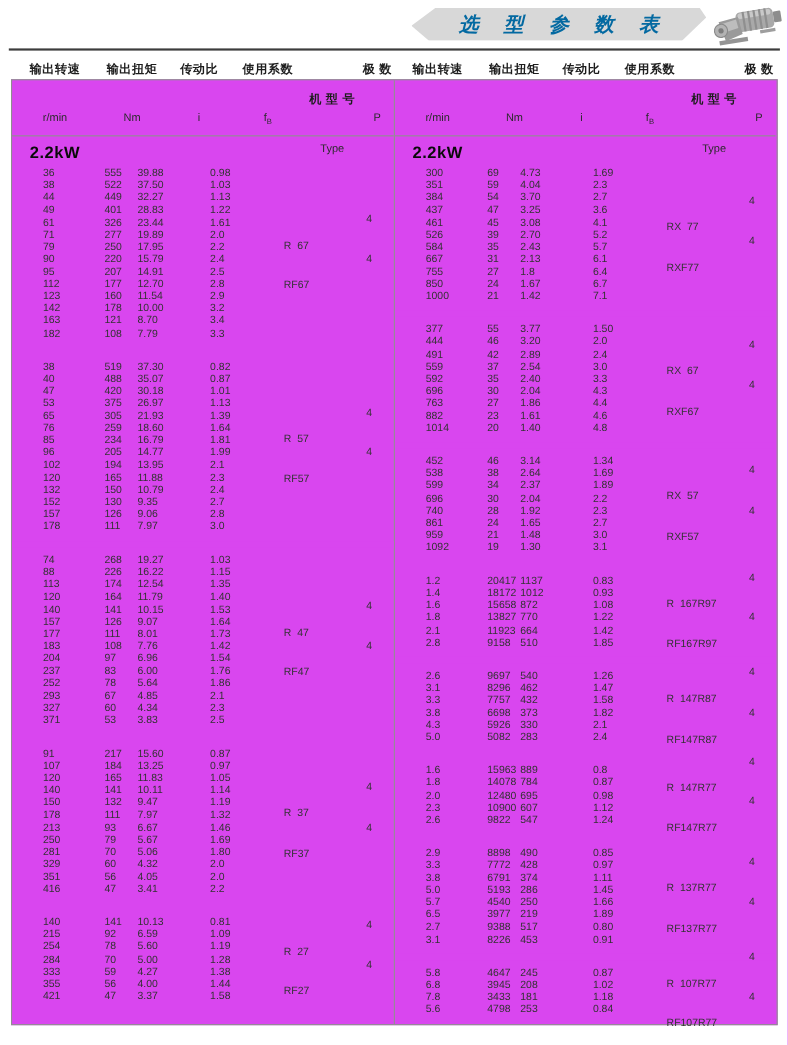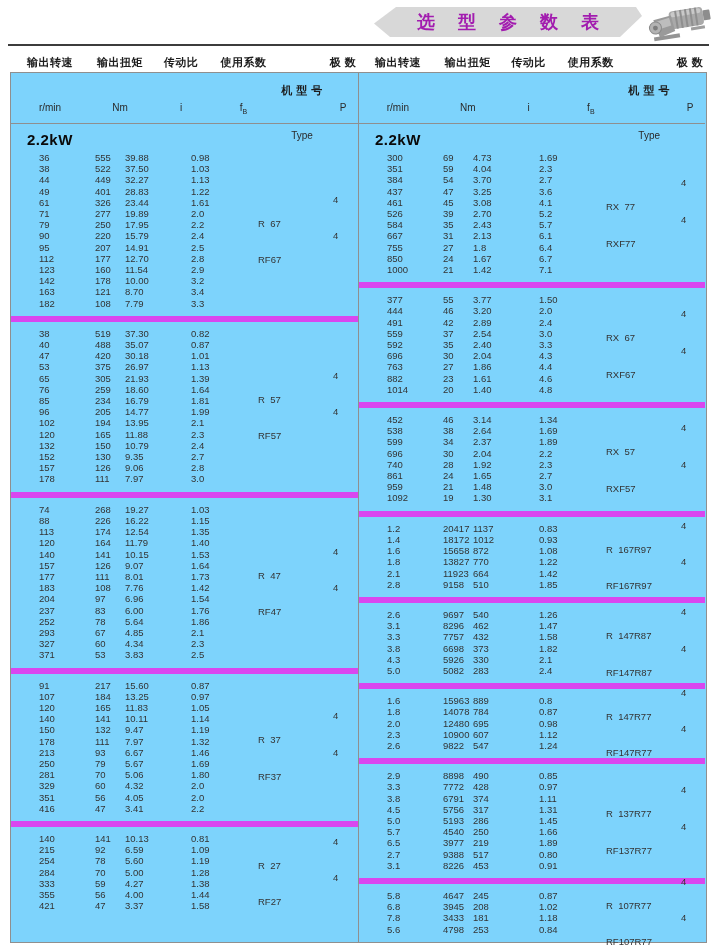--- a/index.html
+++ b/index.html
@@ -8,30 +8,30 @@
     font-family:"Liberation Sans", sans-serif;color:#333;overflow:hidden;
   }
   
   .banner{
     position:absolute;left:374px;top:7px;width:268px;height:30px;
     background:#d8d8d8;
     clip-path:polygon(0 55%,22px 0,calc(100% - 6px) 0,100% 30%,calc(100% - 22px) 100%,16px 100%);
     display:flex;align-items:center;justify-content:center;
   }
   .banner-text{
-    font-weight:700;font-size:18px;color:#a21caf;
+    font-style:italic;font-weight:700;font-size:18px;color:#0369a1;
     letter-spacing:9px;padding-left:9px;white-space:nowrap;
   }
   .motor{position:absolute;left:646px;top:0px;}
   .rule{position:absolute;left:8px;top:44px;width:701px;height:2px;background:#3c3c3c;}
 
   
   .ptable{
     position:absolute;left:10px;top:72px;width:695px;
-    border:1px solid #8f8f8f;display:flex;align-items:stretch;background:#7dd3fc;
+    border:1px solid #8f8f8f;display:flex;align-items:stretch;background:#d946ef;
   }
   .half{width:347px;}
   .half.left{border-right:1px solid #8f8f8f;}
   .half.right{width:346px;}
 
   .thead{
     height:50px;border-bottom:1px solid #8f8f8f;
     display:flex;flex-direction:column;justify-content:center;gap:4px;
   }
   .hrow{display:flex;}
@@ -943,26 +943,20 @@
               <span class="c3">428</span>
               <span class="c4">0.97</span>
             </div>
             <div class="row">
               <span class="c1">3.8</span>
               <span class="c2">6791</span>
               <span class="c3">374</span>
               <span class="c4">1.11</span>
             </div>
             <div class="row">
-              <span class="c1">4.5</span>
-              <span class="c2">5756</span>
-              <span class="c3">317</span>
-              <span class="c4">1.31</span>
-            </div>
-            <div class="row">
               <span class="c1">5.0</span>
               <span class="c2">5193</span>
               <span class="c3">286</span>
               <span class="c4">1.45</span>
             </div>
             <div class="row">
               <span class="c1">5.7</span>
               <span class="c2">4540</span>
               <span class="c3">250</span>
               <span class="c4">1.66</span>

